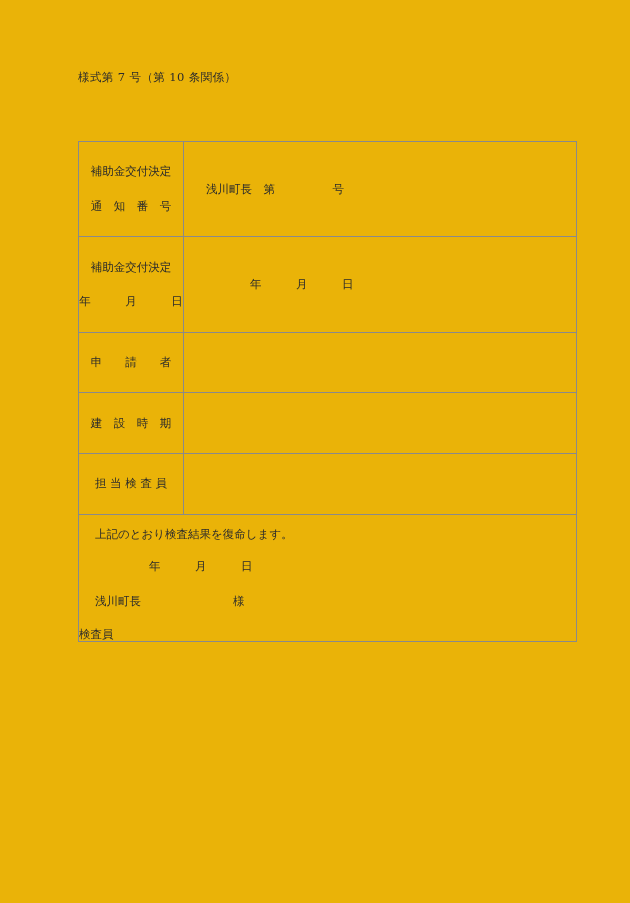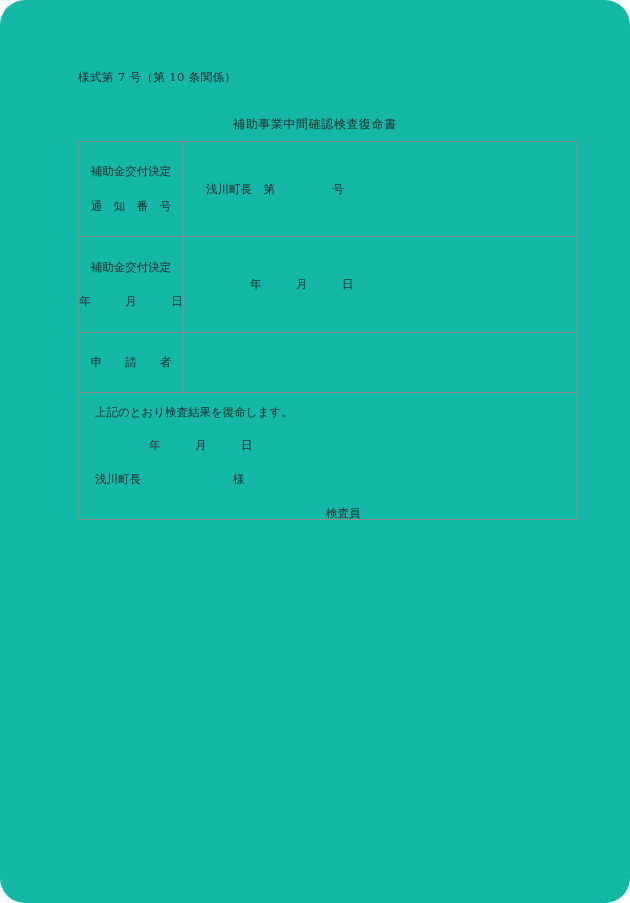--- a/index.html
+++ b/index.html
@@ -13,22 +13,21 @@
     height: 903px;
     position: relative;
     font-family: "DejaVu Serif", "Liberation Serif", serif;
     color: #2b2b2b;
     -webkit-font-smoothing: antialiased;
   }
 
   .page {
     position: absolute;
     inset: 0;
-    background: #14b8a6;
-    border-radius: 25px;
+    background: #eab308;
   }
 
   
   .form-number {
     position: absolute;
     left: 78px;
     top: 72px;
     font-size: 11.5px;
     line-height: 1;
     letter-spacing: 0.4px;
@@ -98,30 +97,29 @@
     padding: 14px 0 0 0;
   }
   .footer-line {
     white-space: pre;
     font-size: 11.5px;
     line-height: 1;
   }
   .footer-statement { margin-left: 16px; }
   .footer-date      { margin-left: 70px; margin-top: 21px; }
   .footer-addressee { margin-left: 16px; margin-top: 23px; }
-  .footer-inspector { margin-left: 247px; margin-top: 22px; }
+  .footer-inspector { margin-top: 22px; }
 </style>
 </head>
 <body>
 
 <div class="page">
 
   <div class="form-number">様式第 7 号（第 10 条関係）</div>
 
-  <div class="doc-title">補助事業中間確認検査復命書</div>
 
   <table class="form-table">
     <tbody>
 
       <tr class="row-two-line">
         <td class="label-cell">
           <span class="lbl-line">補助金交付決定</span>
           <span class="lbl-line">通　知　番　号</span>
         </td>
         <td class="value-cell">浅川町長　第　　　　　号</td>
@@ -135,21 +133,33 @@
         <td class="value-cell date-value">年　　　月　　　日</td>
       </tr>
 
       <tr class="row-one-line">
         <td class="label-cell">
           <span class="lbl-line">申　　請　　者</span>
         </td>
         <td class="value-cell blank"></td>
       </tr>
 
+      <tr class="row-one-line">
+        <td class="label-cell">
+          <span class="lbl-line">建　設　時　期</span>
+        </td>
+        <td class="value-cell blank"></td>
+      </tr>
 
+      <tr class="row-one-line">
+        <td class="label-cell">
+          <span class="lbl-line">担 当 検 査 員</span>
+        </td>
+        <td class="value-cell blank"></td>
+      </tr>
 
 
 
       <tr>
         <td class="footer-cell" colspan="2">
           <div class="footer-line footer-statement">上記のとおり検査結果を復命します。</div>
           <div class="footer-line footer-date">年　　　月　　　日</div>
           <div class="footer-line footer-addressee">浅川町長　　　　　　　　様</div>
           <div class="footer-line footer-inspector">検査員</div>
         </td>

